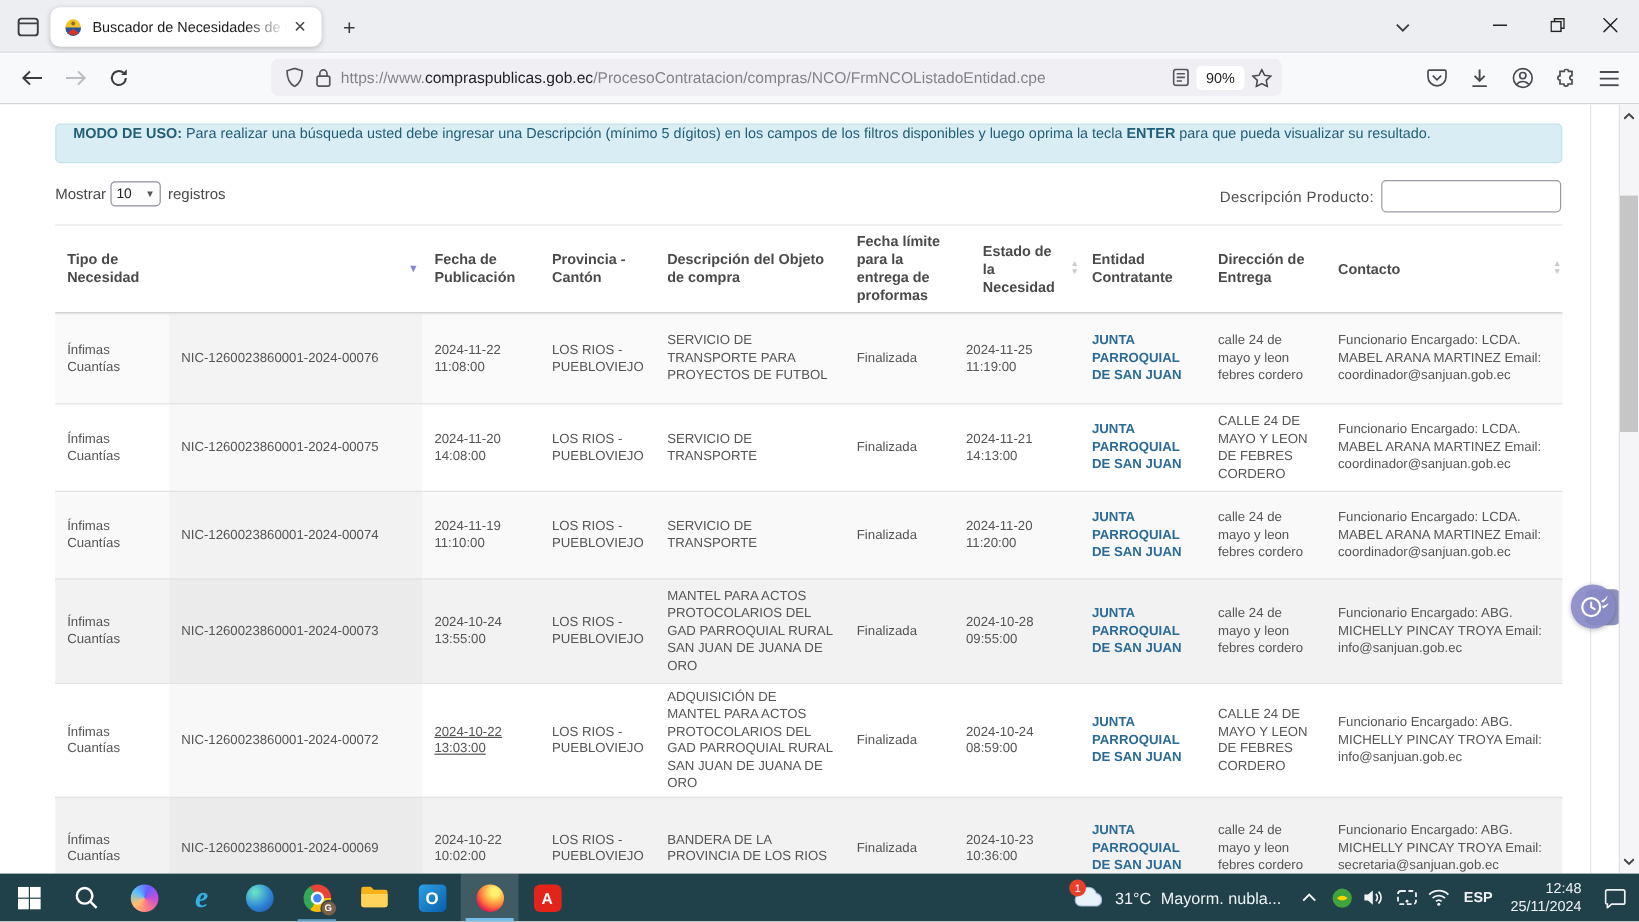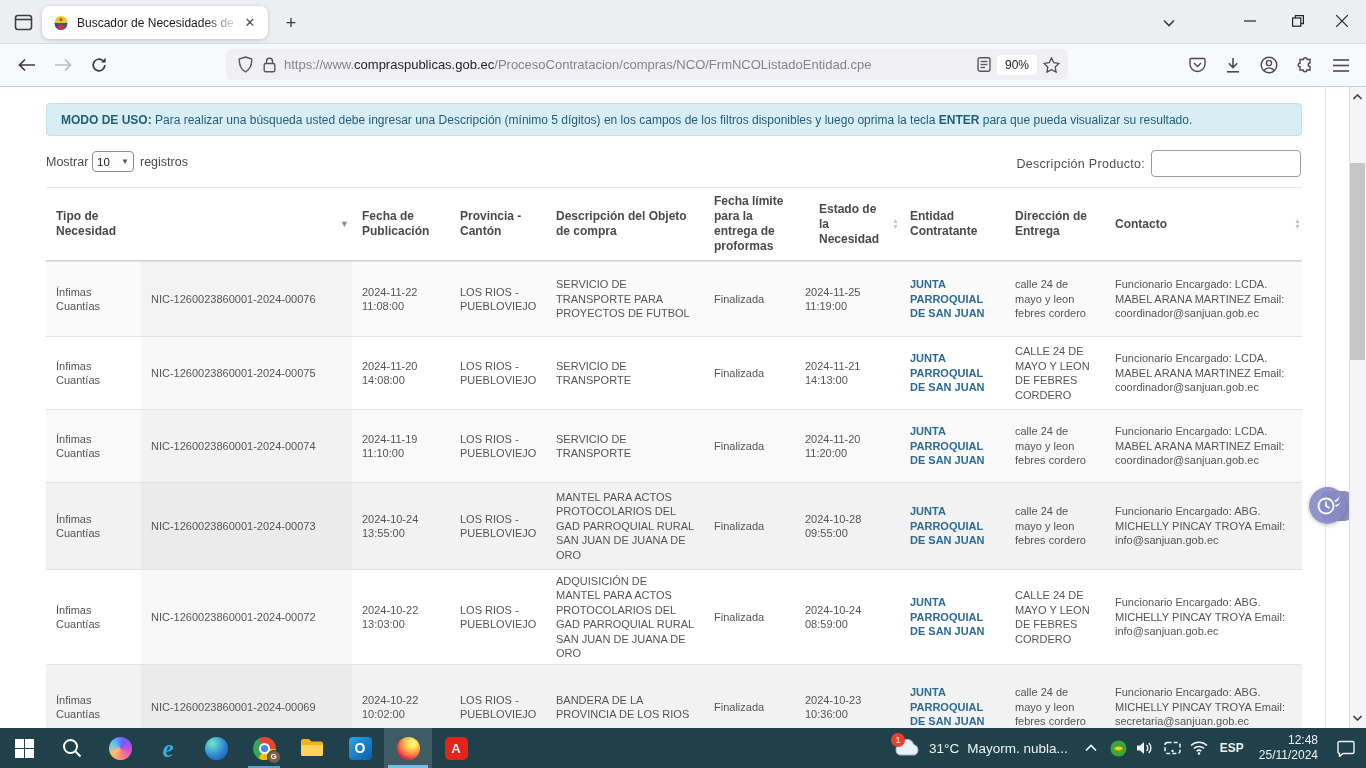--- a/index.html
+++ b/index.html
@@ -25,21 +25,21 @@
   .url-text { flex:1; margin-left:8px; font-size:13px; white-space:nowrap; overflow:hidden; }
   .url-scheme,.url-path { color:#83838c; }
   .url-domain { color:#1f1f28; }
   .zoom-pill { background:#fff; border-radius:4px; padding:3px 8px; font-size:12px; color:#222; margin:0 6px; }
   .rightico { position:absolute; top:50px; width:30px; height:30px; display:flex; align-items:center; justify-content:center; border-radius:4px; }
 
   
   .content { position:absolute; left:0; top:87px; width:1366px; height:641px; background:#fff; overflow:hidden; }
   .page-edge { position:absolute; left:1325px; top:0; width:1px; height:641px; background:#e4e4e4; }
 
-  .banner { position:absolute; left:46px; top:16px; width:1256px; height:33px; background:#d9eef4; border:1px solid #c3e1ec; border-radius:4px; font-size:12px; color:#235e76; display:flex; align-items:center; padding-left:14px; white-space:pre-wrap; }
+  .banner { position:absolute; left:46px; top:16px; width:1256px; height:33px; background:#d9eef4; border:1px solid #c3e1ec; border-radius:4px; font-size:12px; color:#235e76; display:flex; align-items:flex-start; padding-left:14px; white-space:pre-wrap; }
   .banner b { font-weight:bold; }
 
   .show-label,.records-label { position:absolute; top:68px; font-size:12.5px; color:#4a4a4a; }
   .show-label { left:46px; }
   .records-label { left:140px; }
   .page-select { position:absolute; left:92px; top:64px; width:42px; height:21px; border:1px solid #8f8f9d; border-radius:4px; background:#fdfdfd; font-size:11.5px; color:#222; display:flex; align-items:center; padding:0 4px; justify-content:space-between; }
   .page-select .car { font-size:8px; color:#555; }
   .filter-label { position:absolute; left:940px; top:70px; width:205px; text-align:right; font-size:12.5px; color:#4f4f4f; letter-spacing:.3px; }
   .filter-input { position:absolute; left:1151px; top:63px; width:150px; height:27px; border:1px solid #9a9aa5; border-radius:4px; background:#fff; }
 
@@ -390,21 +390,21 @@
             <span>Funcionario Encargado: ABG. MICHELLY PINCAY TROYA Email: info@sanjuan.gob.ec</span>
           </div>
         </div>
         <div class="trow" style="height: 95px; background: rgb(255, 255, 255);">
           <div class="cell" style="width: 95px;">
             <span>Ínfimas Cuantías</span>
           </div>
           <div class="cell codcol" style="width: 211px;">
             <span>NIC-1260023860001-2024-00072</span>
           </div>
-          <div class="cell" style="width: 98px;">
+          <div class="cell" style="width: 98px; text-decoration: underline;">
             <span>2024-10-22 13:03:00</span>
           </div>
           <div class="cell" style="width: 96px;">
             <span>LOS RIOS - PUEBLOVIEJO</span>
           </div>
           <div class="cell" style="width: 158px;">
             <span>ADQUISICIÓN DE MANTEL PARA ACTOS PROTOCOLARIOS DEL GAD PARROQUIAL RURAL SAN JUAN DE JUANA DE ORO</span>
           </div>
           <div class="cell" style="width: 91px;">
             <span>Finalizada</span>

